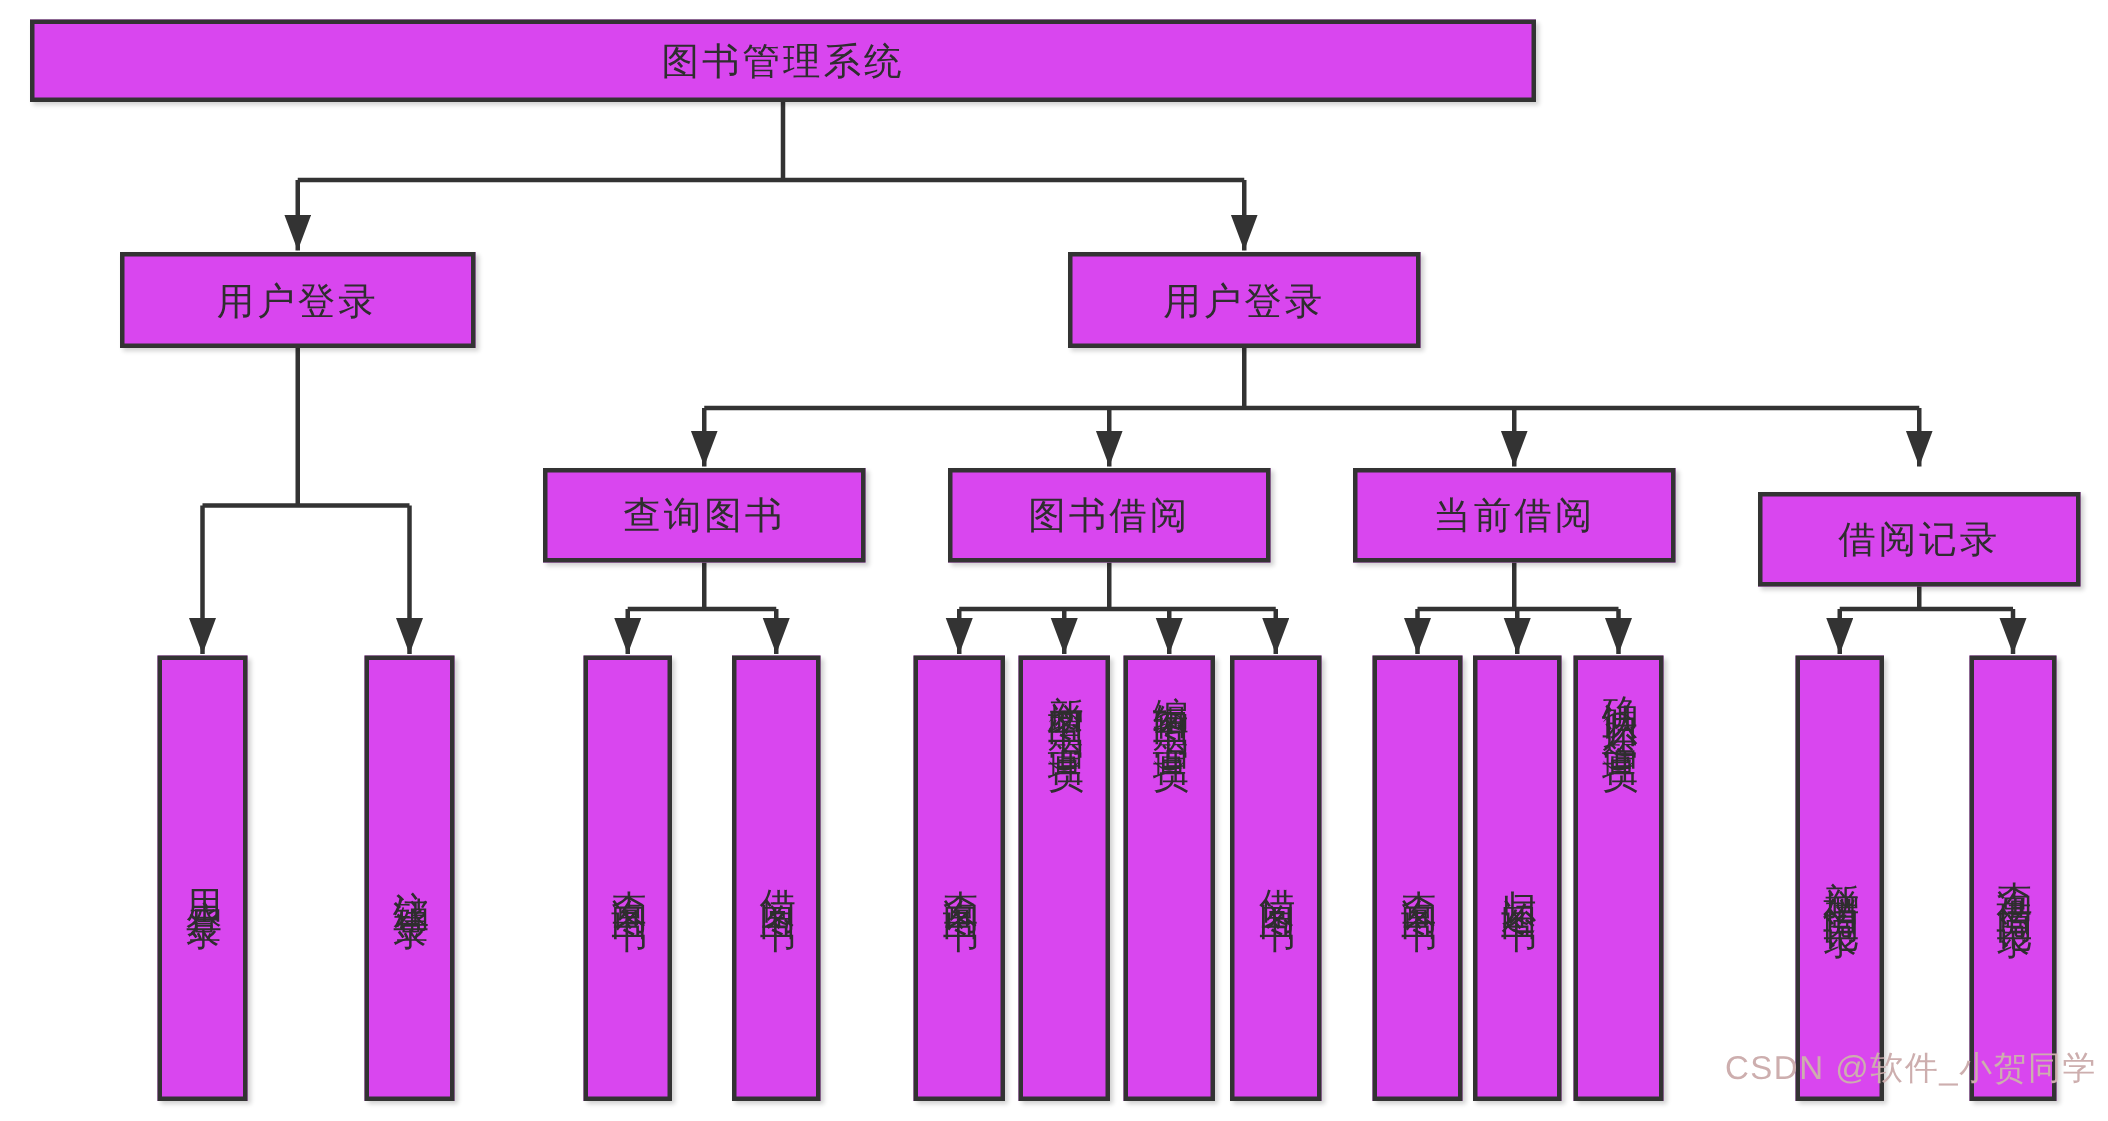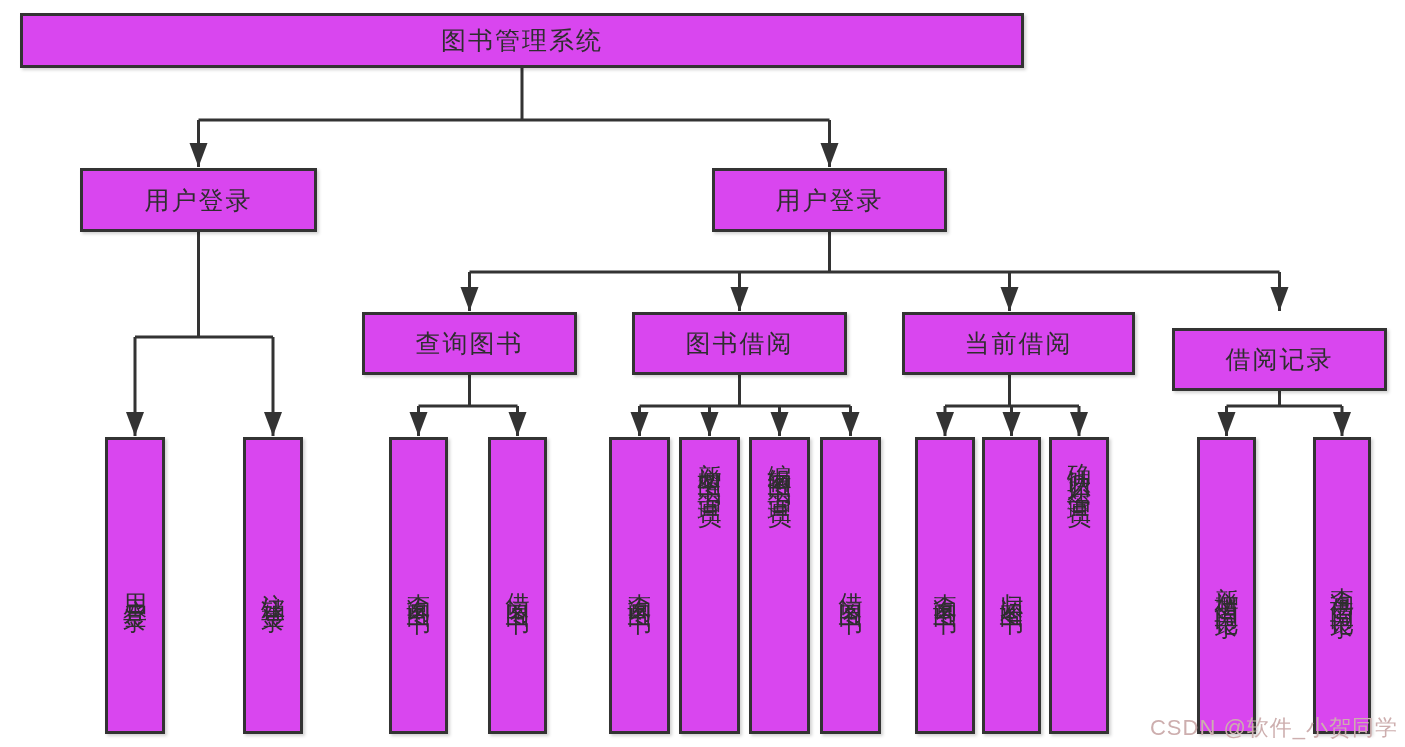--- a/index.html
+++ b/index.html
@@ -44,21 +44,21 @@
     letter-spacing: 6px;
     line-height: 1;
   }
   .vbox-top {
     justify-content: flex-start;
     padding-top: 4px;
   }
   .watermark {
     position: absolute;
     right: 7px;
-    bottom: 4px;
+    bottom: 20px;
     z-index: 3;
     font-size: 22px;
     color: #cdaeae;
     letter-spacing: 1px;
     white-space: nowrap;
   }
 </style>
 </head>
 <body>
 
@@ -106,21 +106,21 @@
     <line x1="1342" y1="406" x2="1342" y2="436" stroke="#333333" stroke-width="3" marker-end="url(#arrowhead)"></line>
   </svg>
 
   <div class="node hbox" style="left:20px; top:13px; width:1004px; height:55px;">图书管理系统</div>
 
   <div class="node hbox" style="left:80px; top:168px; width:237px; height:64px;">用户登录</div>
   <div class="node hbox" style="left:712px; top:168px; width:235px; height:64px;">用户登录</div>
 
   <div class="node hbox" style="left:362px; top:312px; width:215px; height:63px;">查询图书</div>
   <div class="node hbox" style="left:632px; top:312px; width:215px; height:63px;">图书借阅</div>
-  <div class="node hbox" style="left:902px; top:312px; width:233px; height:63px;text-align:center;">当前借阅</div>
+  <div class="node hbox" style="left:902px; top:312px; width:215px; height:63px;text-align:center;">当前借阅</div>
   <div class="node hbox" style="left:1172px; top:328px; width:215px; height:63px;">借阅记录</div>
 
   <div class="node vbox" style="left:105px; top:437px; width:60px; height:297px;">用户登录</div>
   <div class="node vbox" style="left:243px; top:437px; width:60px; height:297px;">注销登录</div>
 
   <div class="node vbox" style="left:389px; top:437px; width:59px; height:297px;">查询图书</div>
   <div class="node vbox" style="left:488px; top:437px; width:59px; height:297px;">借阅图书</div>
 
   <div class="node vbox" style="left:609px; top:437px; width:61px; height:297px;">查询图书</div>
   <div class="node vbox vbox-top" style="left:679px; top:437px; width:61px; height:297px;">新增图书（管理员）</div>

